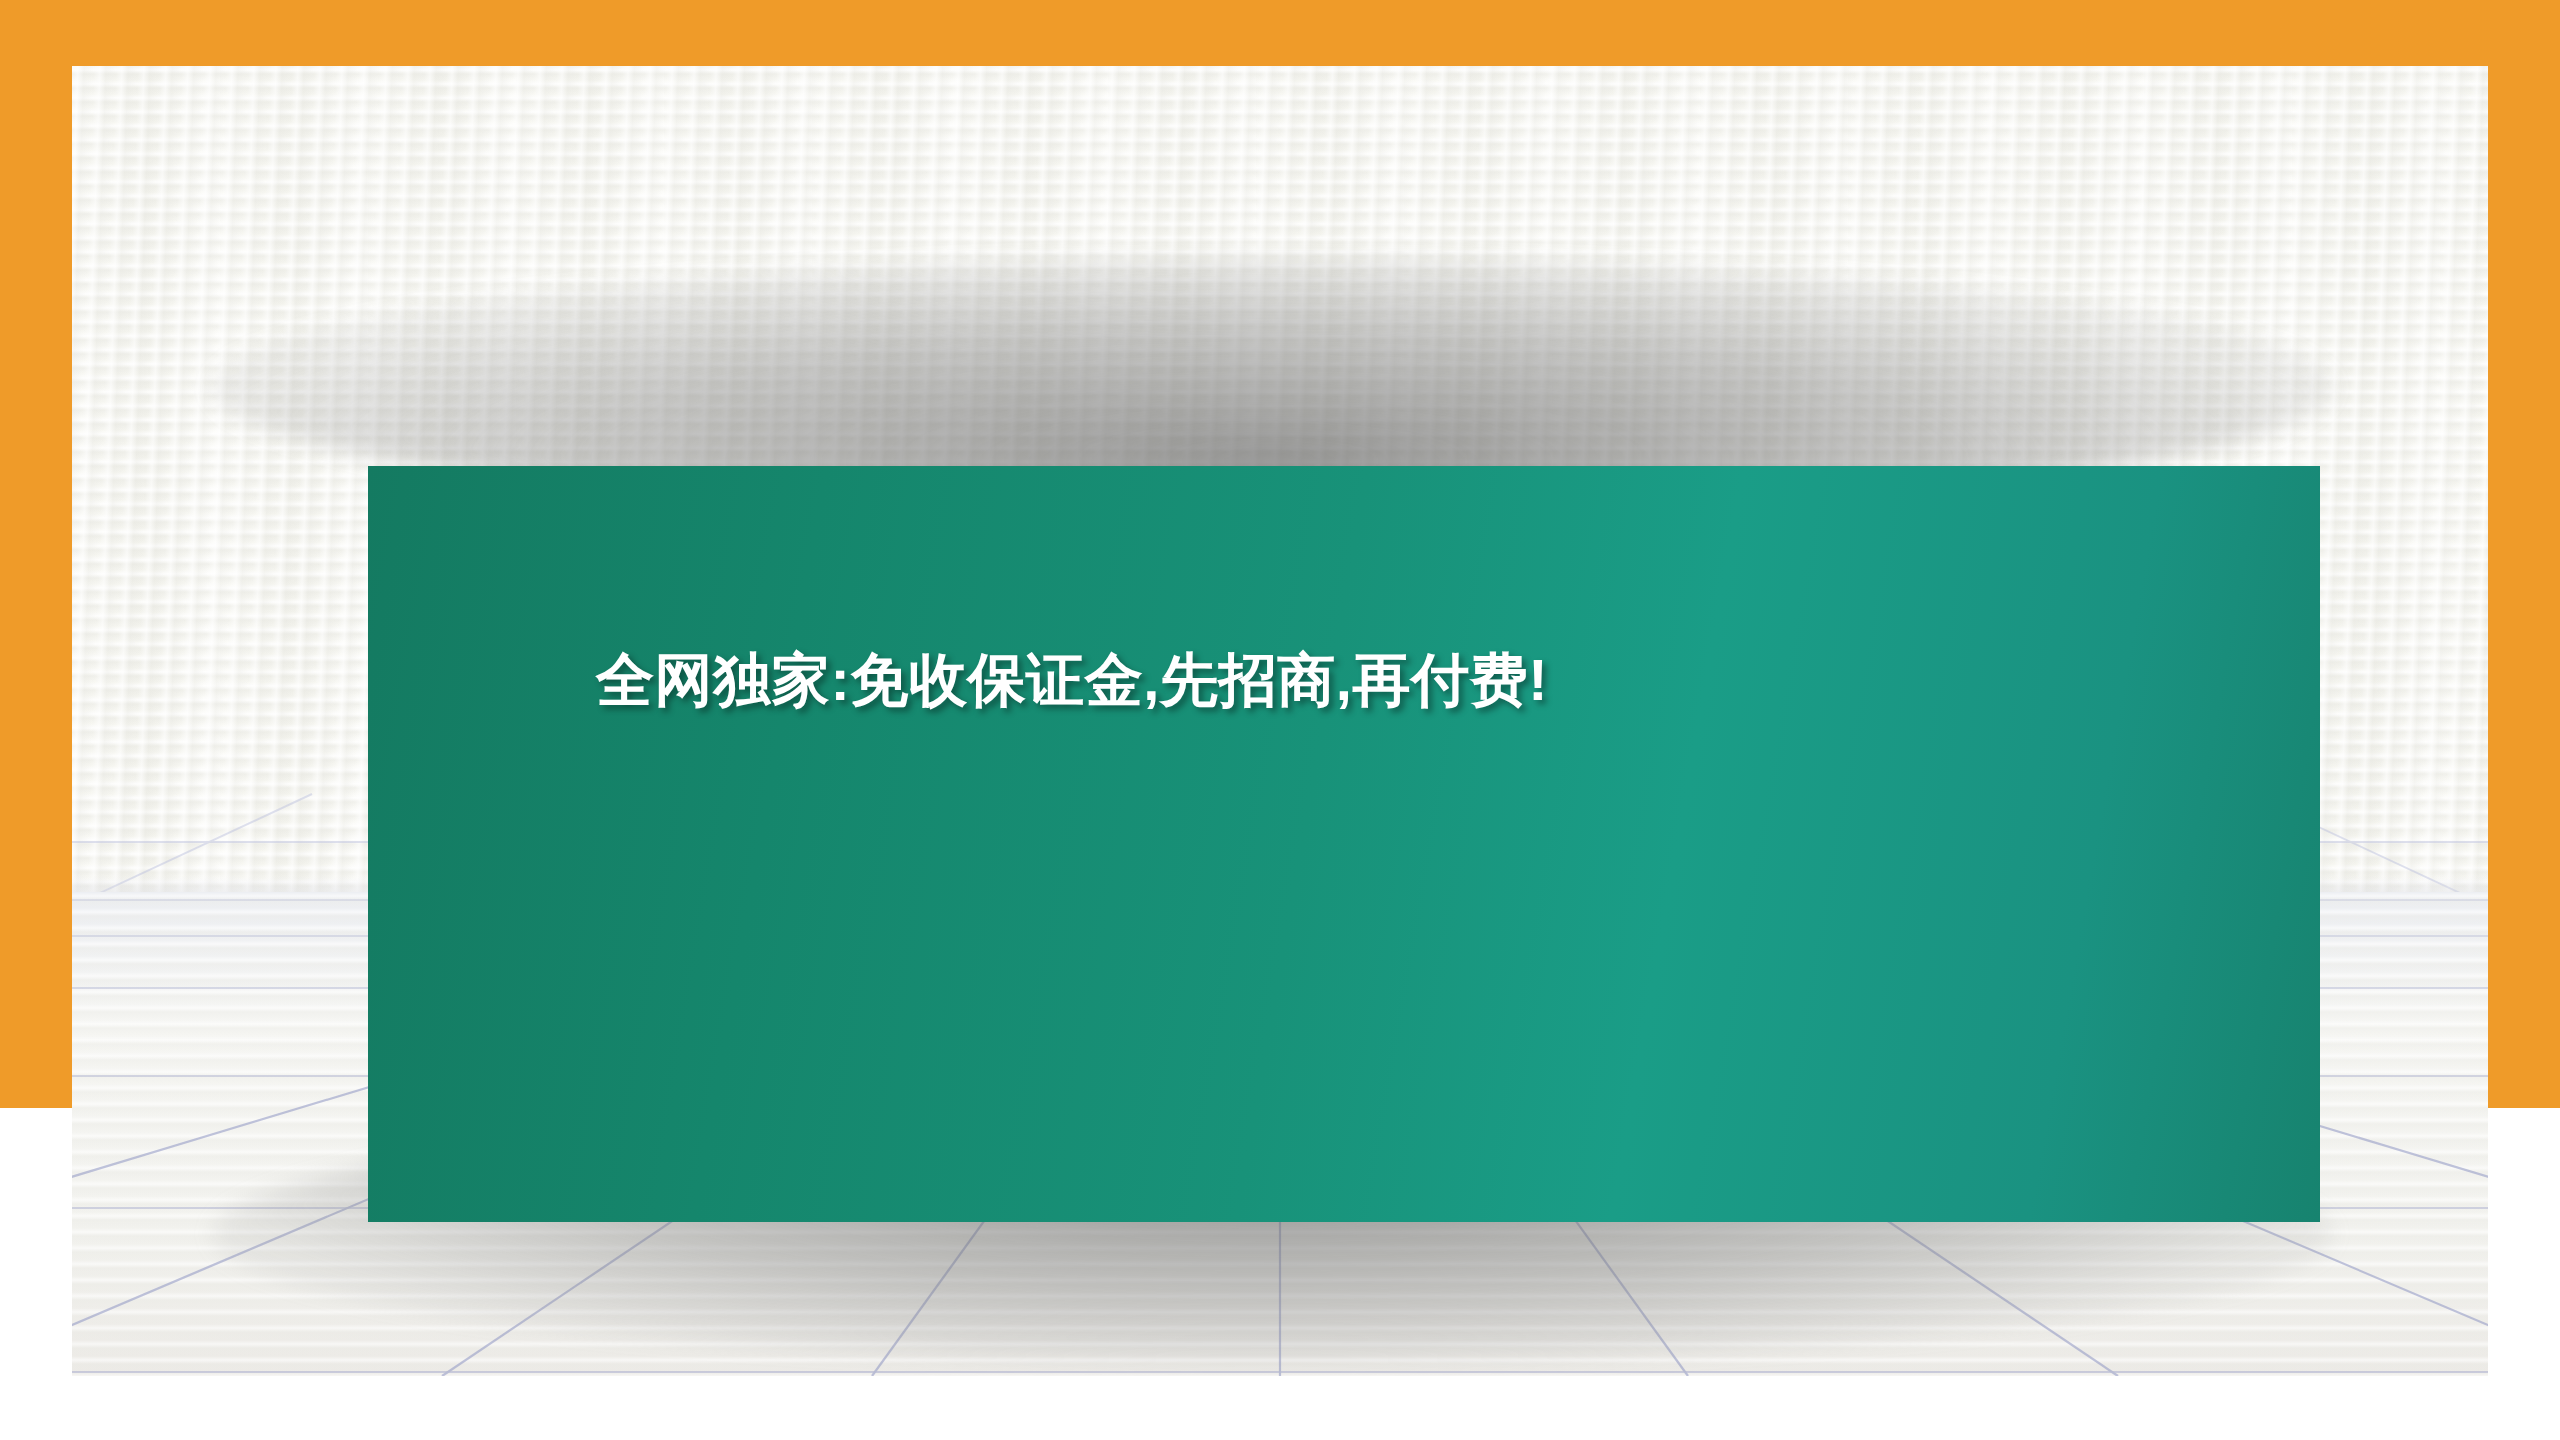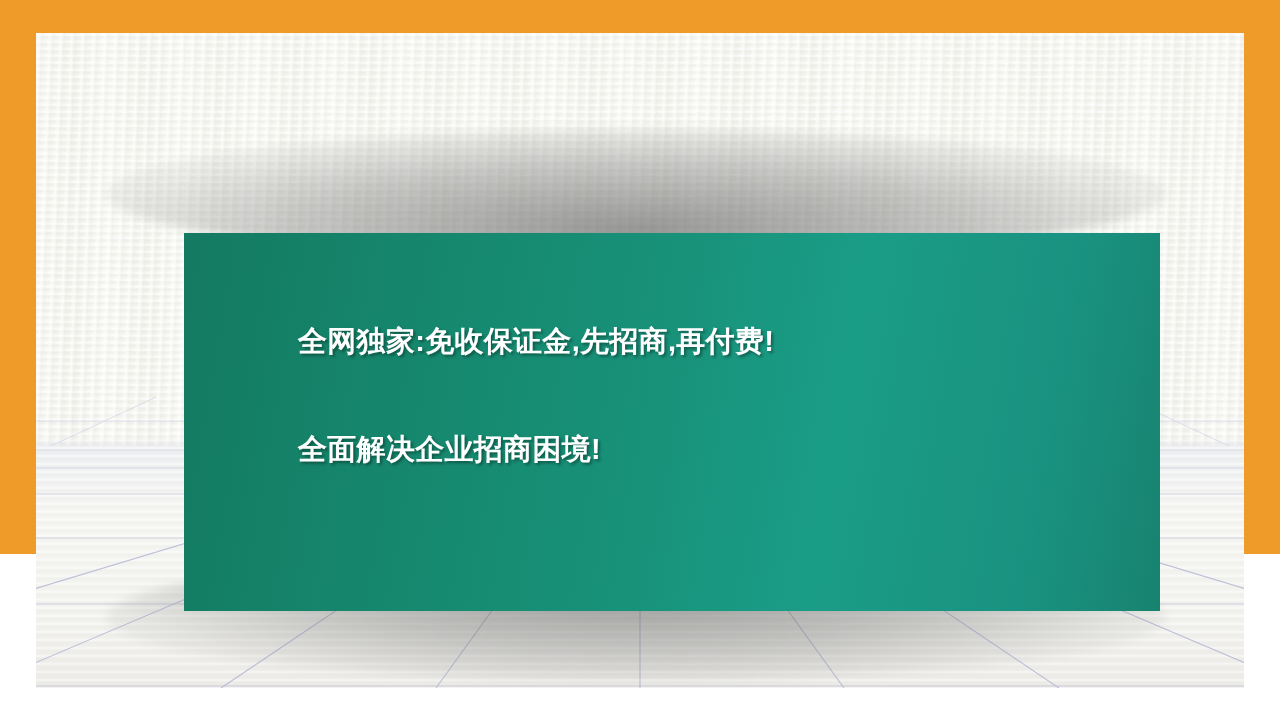--- a/index.html
+++ b/index.html
@@ -194,21 +194,20 @@
         </g>
       </svg>
     </div>
 
     <div id="shadow-top" class="ellipse-shadow"></div>
     <div id="shadow-bottom" class="ellipse-shadow"></div>
 
     <div id="panel">
       <div id="panel-text">
         <span class="tline">全网独家:免收保证金,先招商,再付费!</span>
-        <span class="tline">全面解决企业招商困境!</span>
         <span class="blank-line"></span>
         
         
         
         
         
       </div>
     </div>
 
   </div>

